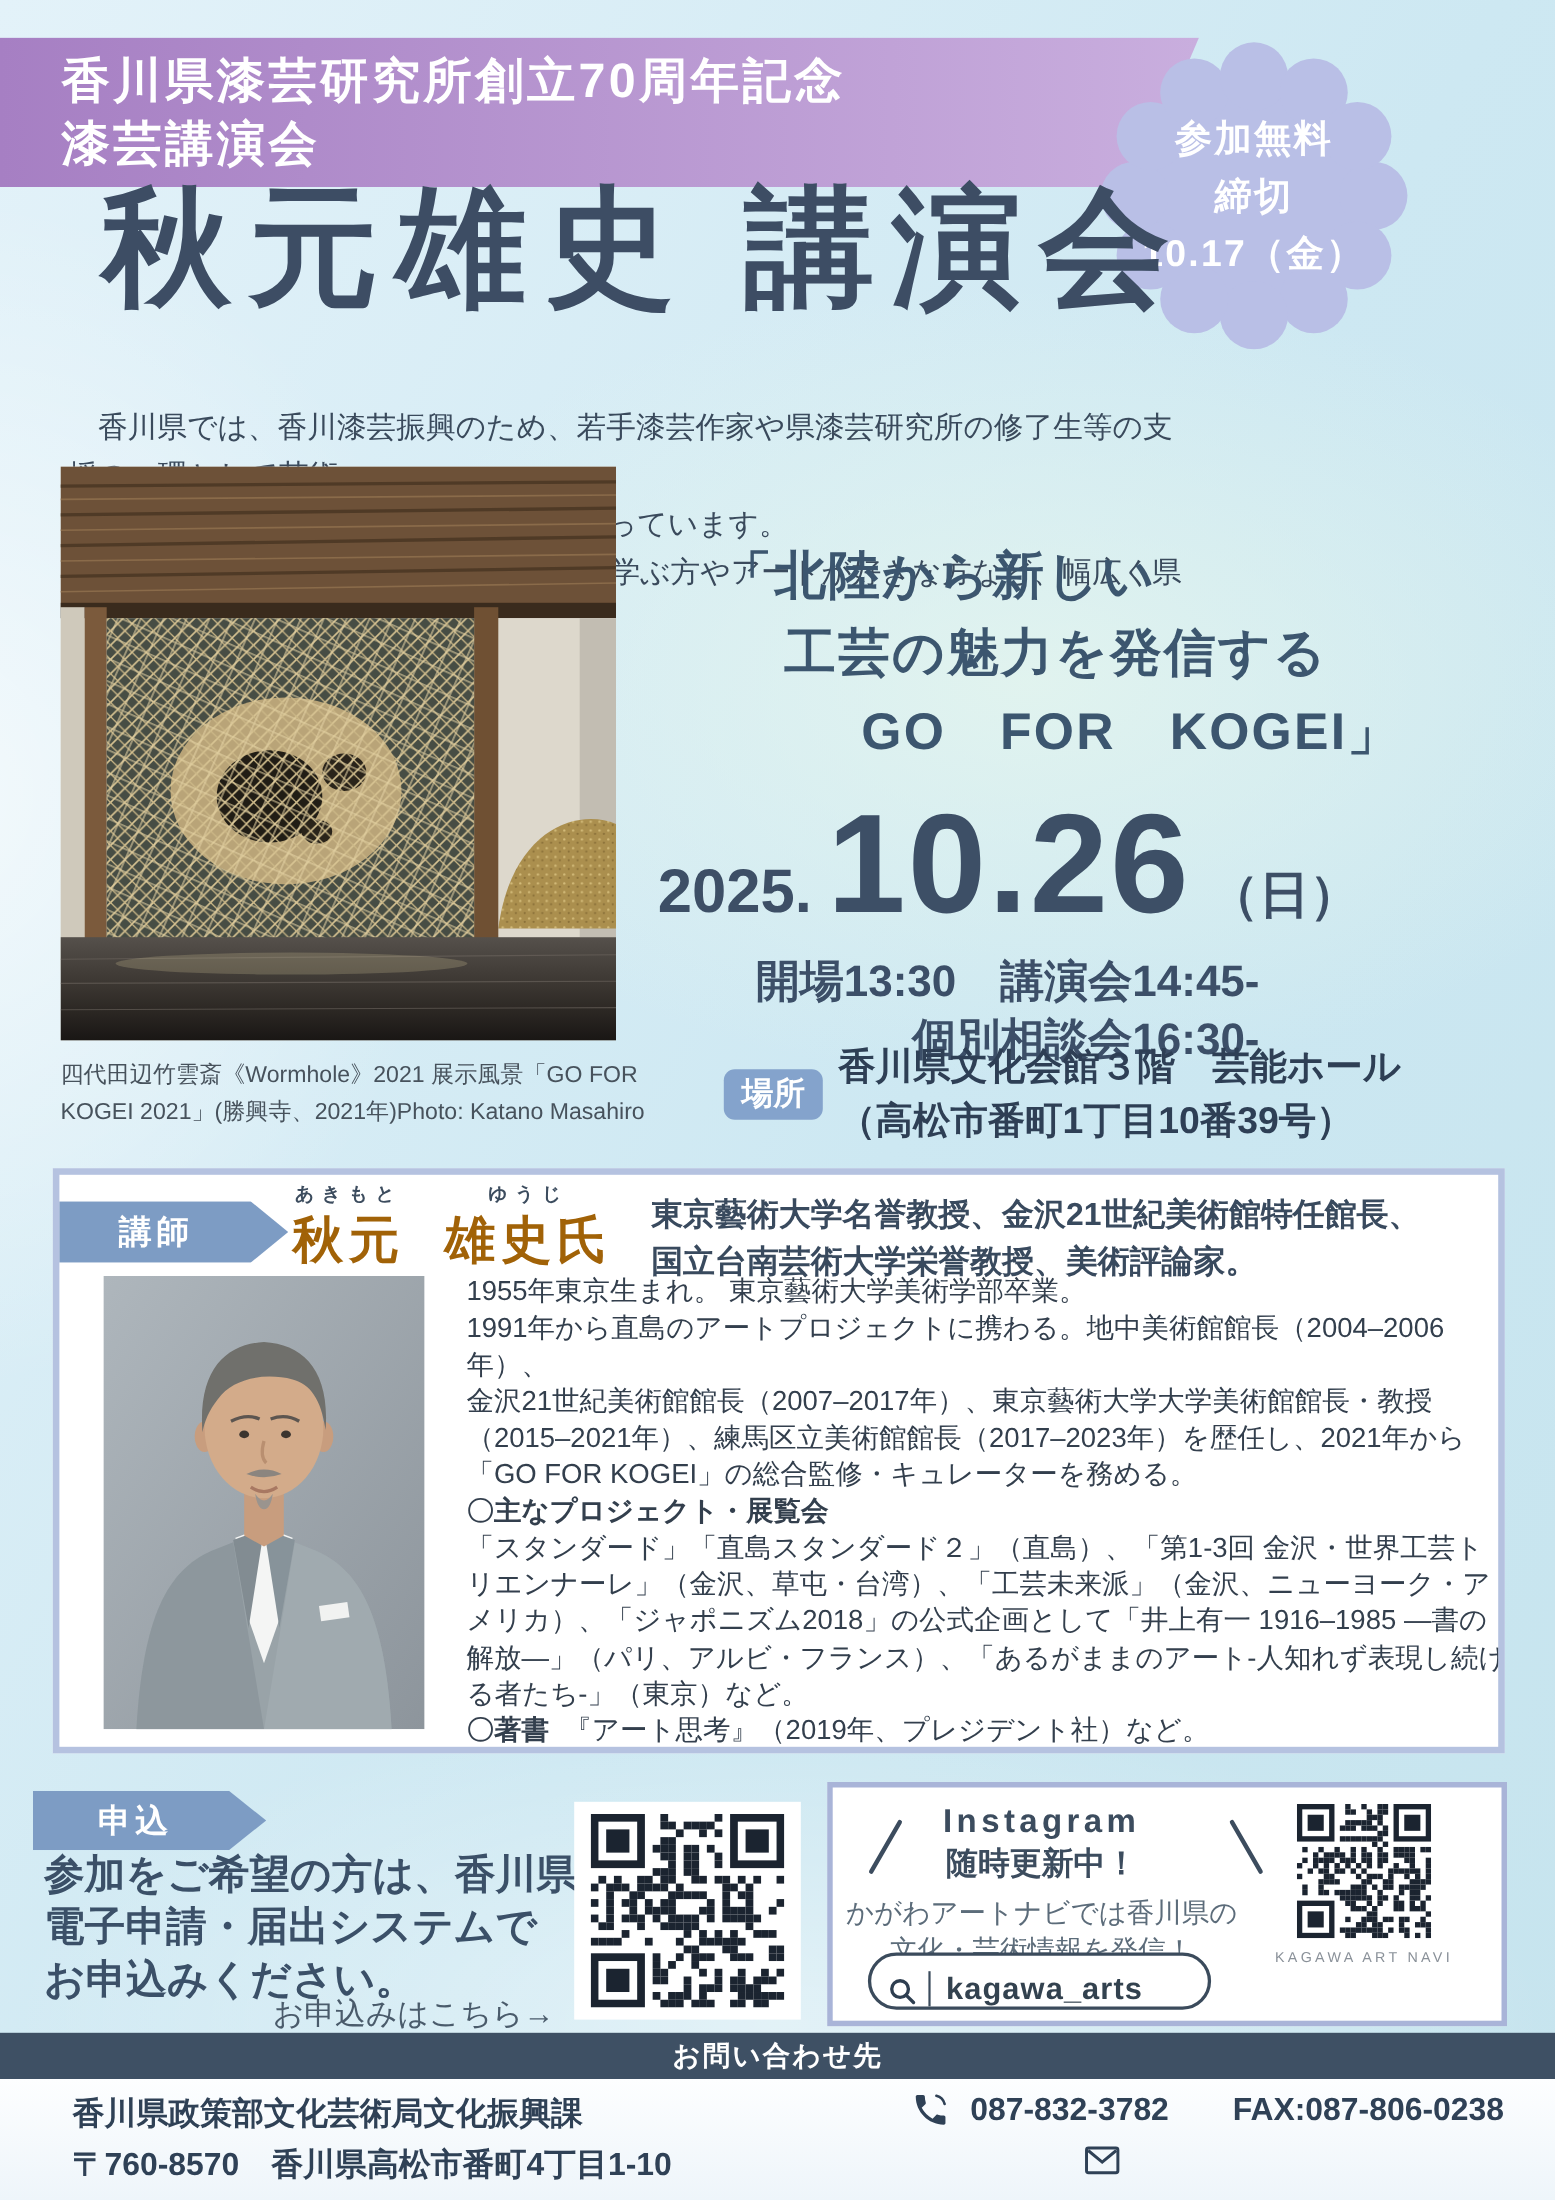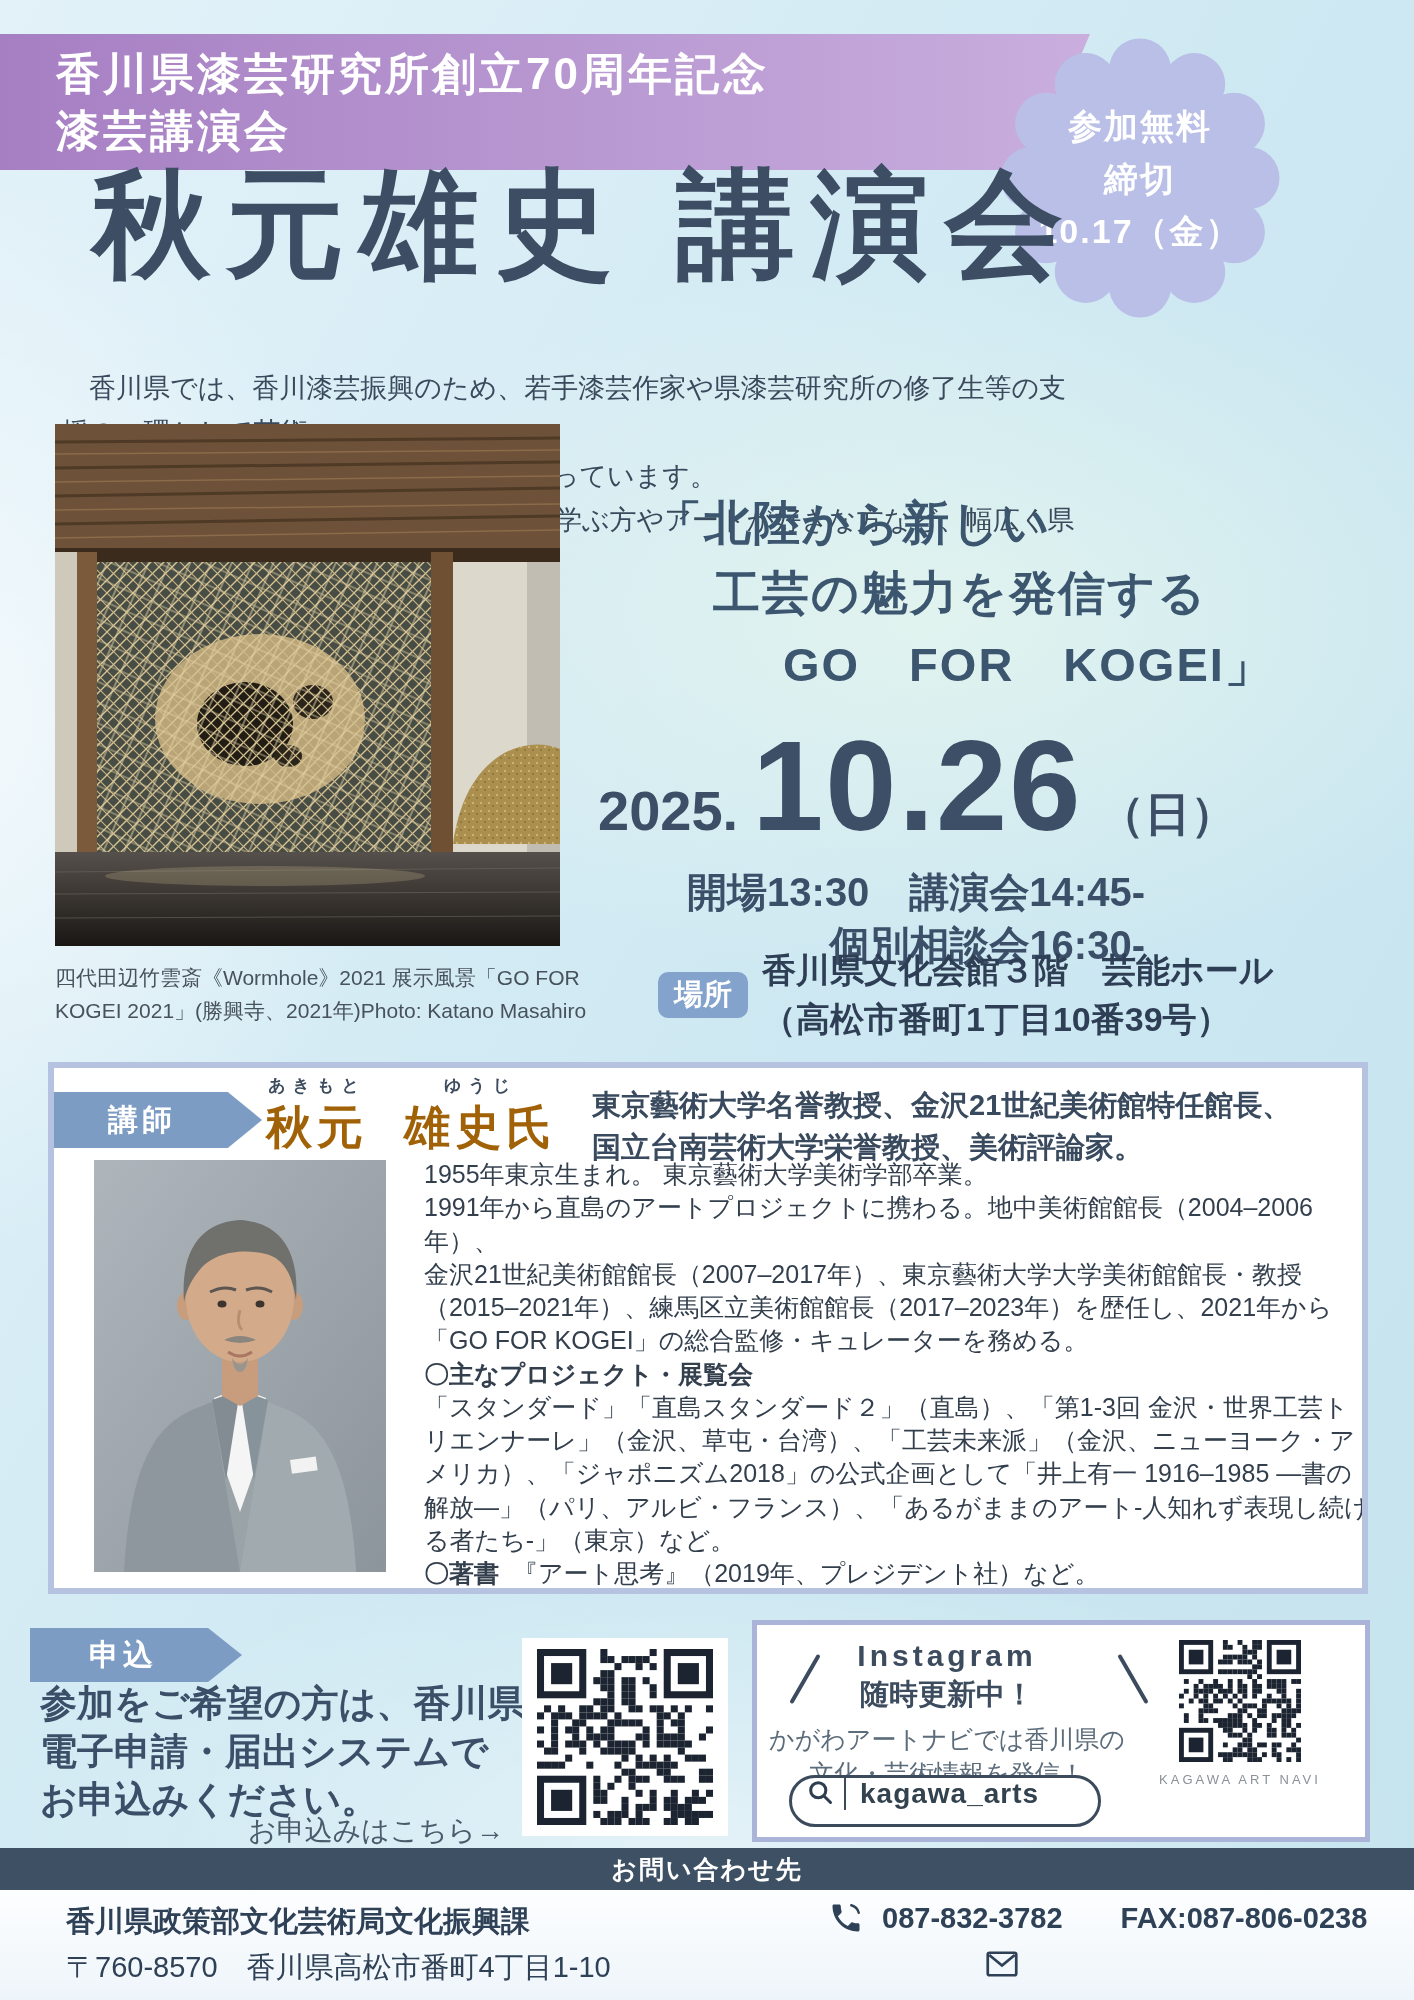--- a/index.html
+++ b/index.html
@@ -61,35 +61,35 @@
   .qr1 .qr{width:176px;height:176px;}
   
   .ig{left:752px;top:1620px;width:618px;height:222px;background:#fff;border:5px solid #a9b4d8;box-sizing:border-box;}
   .ig-col{position:absolute;left:8px;top:0;width:364px;text-align:center;}
   .ig-title{margin-top:14px;font-size:30px;font-weight:bold;color:#3c4c5e;letter-spacing:4px;}
   .ig-sub{margin-top:2px;font-size:29px;font-weight:bold;color:#3c4c5e;}
   .slash{position:absolute;width:4px;height:56px;background:#3c4c5e;border-radius:2px;}
   .slash.l{left:38px;top:26px;transform:rotate(30deg);}
   .slash.r{right:-6px;top:26px;transform:rotate(-30deg);}
   .ig-desc{margin-top:8px;font-size:25px;color:#5c6c7a;line-height:1.35;}
-  .pill{position:absolute;left:32px;top:150px;width:312px;height:52px;border:3px solid #3b4b5c;border-radius:29px;display:flex;align-items:flex-start;padding:0 14px;box-sizing:border-box;background:#fff;}
+  .pill{position:absolute;left:32px;top:150px;width:312px;height:52px;border:3px solid #3b4b5c;border-radius:29px;display:flex;align-items:flex-end;padding:0 14px;box-sizing:border-box;background:#fff;}
   .pill .div{width:2px;height:32px;background:#3b4b5c;margin:0 14px 0 10px;}
   .pill .acct{font-size:28px;font-weight:bold;color:#33424f;letter-spacing:1px;}
   .qr2{left:1177px;top:1638px;width:126px;height:126px;}
   .qr2 .qr{width:122px;height:122px;}
   .navi{position:absolute;left:356px;top:146px;width:254px;text-align:center;}
   .navi .row{font-size:34px;font-weight:800;white-space:nowrap;}
   .navi .sub{font-size:13px;letter-spacing:3px;color:#8a9199;margin-top:1px;}
   .lg0,.lg1,.lg2{color:#5e9fcd;} .lg3{color:#e8993e;} .lg4{color:#6cb04e;}
   .lg5{color:#c3b234;} .lg6{color:#8b7a96;} .lg7{color:#e898a4;}
   
   .contact-bar{left:0;top:1848px;width:1414px;height:42px;background:#3e5064;color:#fff;font-size:25px;font-weight:bold;text-align:center;line-height:42px;letter-spacing:2px;}
   .footer-bg{left:0;top:1890px;width:1414px;height:110px;background:linear-gradient(180deg,#fdfeff,#eef5fa);}
   .f-org{left:66px;top:1902px;font-size:29px;font-weight:bold;color:#2f4156;white-space:nowrap;}
-  .f-addr{left:66px;top:1948px;font-size:29px;font-weight:normal;color:#2f4156;white-space:nowrap;}
+  .f-addr{left:66px;top:1948px;font-size:29px;font-weight:bold;color:#2f4156;white-space:nowrap;}
   .f-row{display:flex;align-items:center;gap:18px;color:#2f4156;font-size:29px;font-weight:bold;white-space:nowrap;}
   .f-phone{left:828px;top:1900px;}
   .f-mail{left:828px;top:1946px;flex-direction:column;}
   .f-row svg{width:36px;height:36px;flex:none;}
 </style>
 </head>
 <body>
 
 <div class="poster">
 

